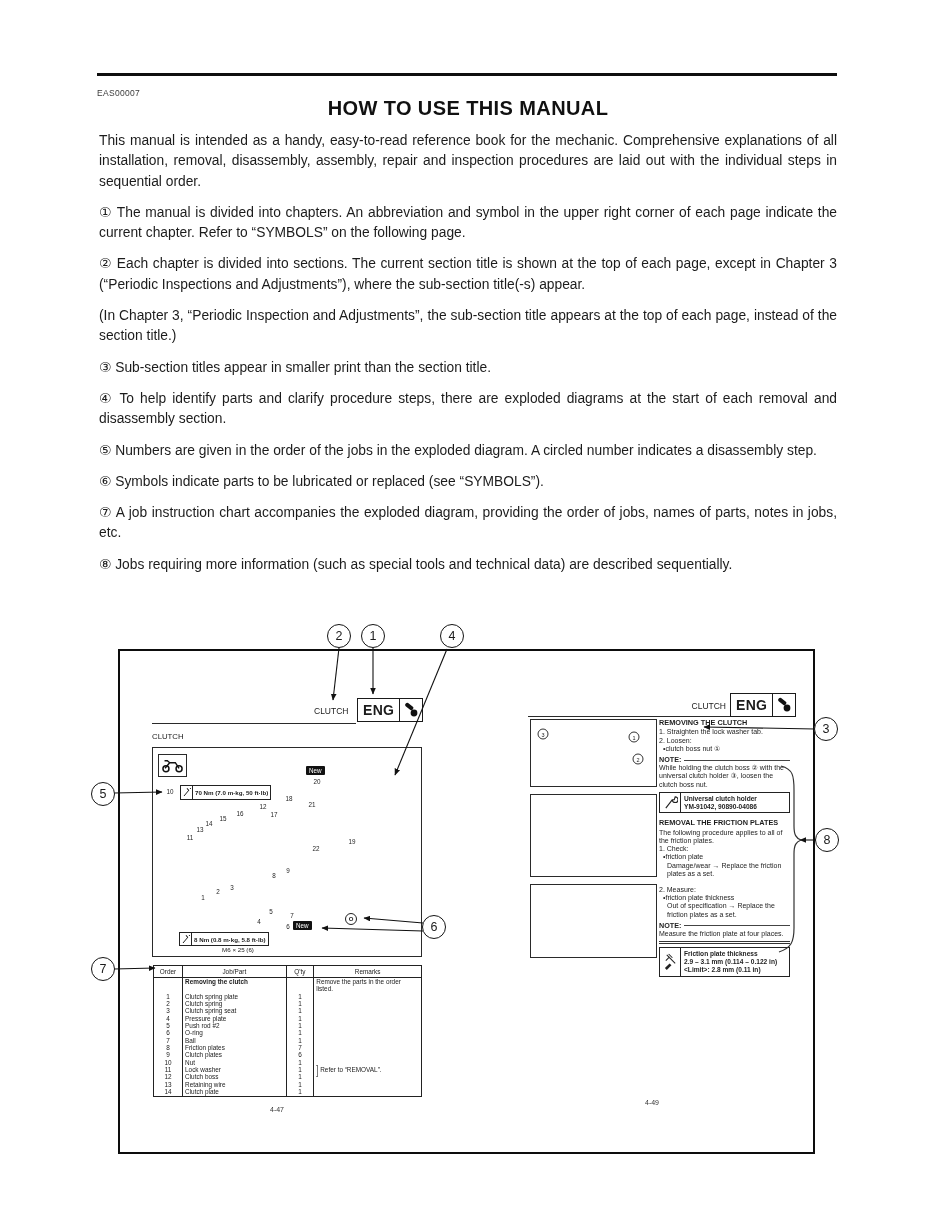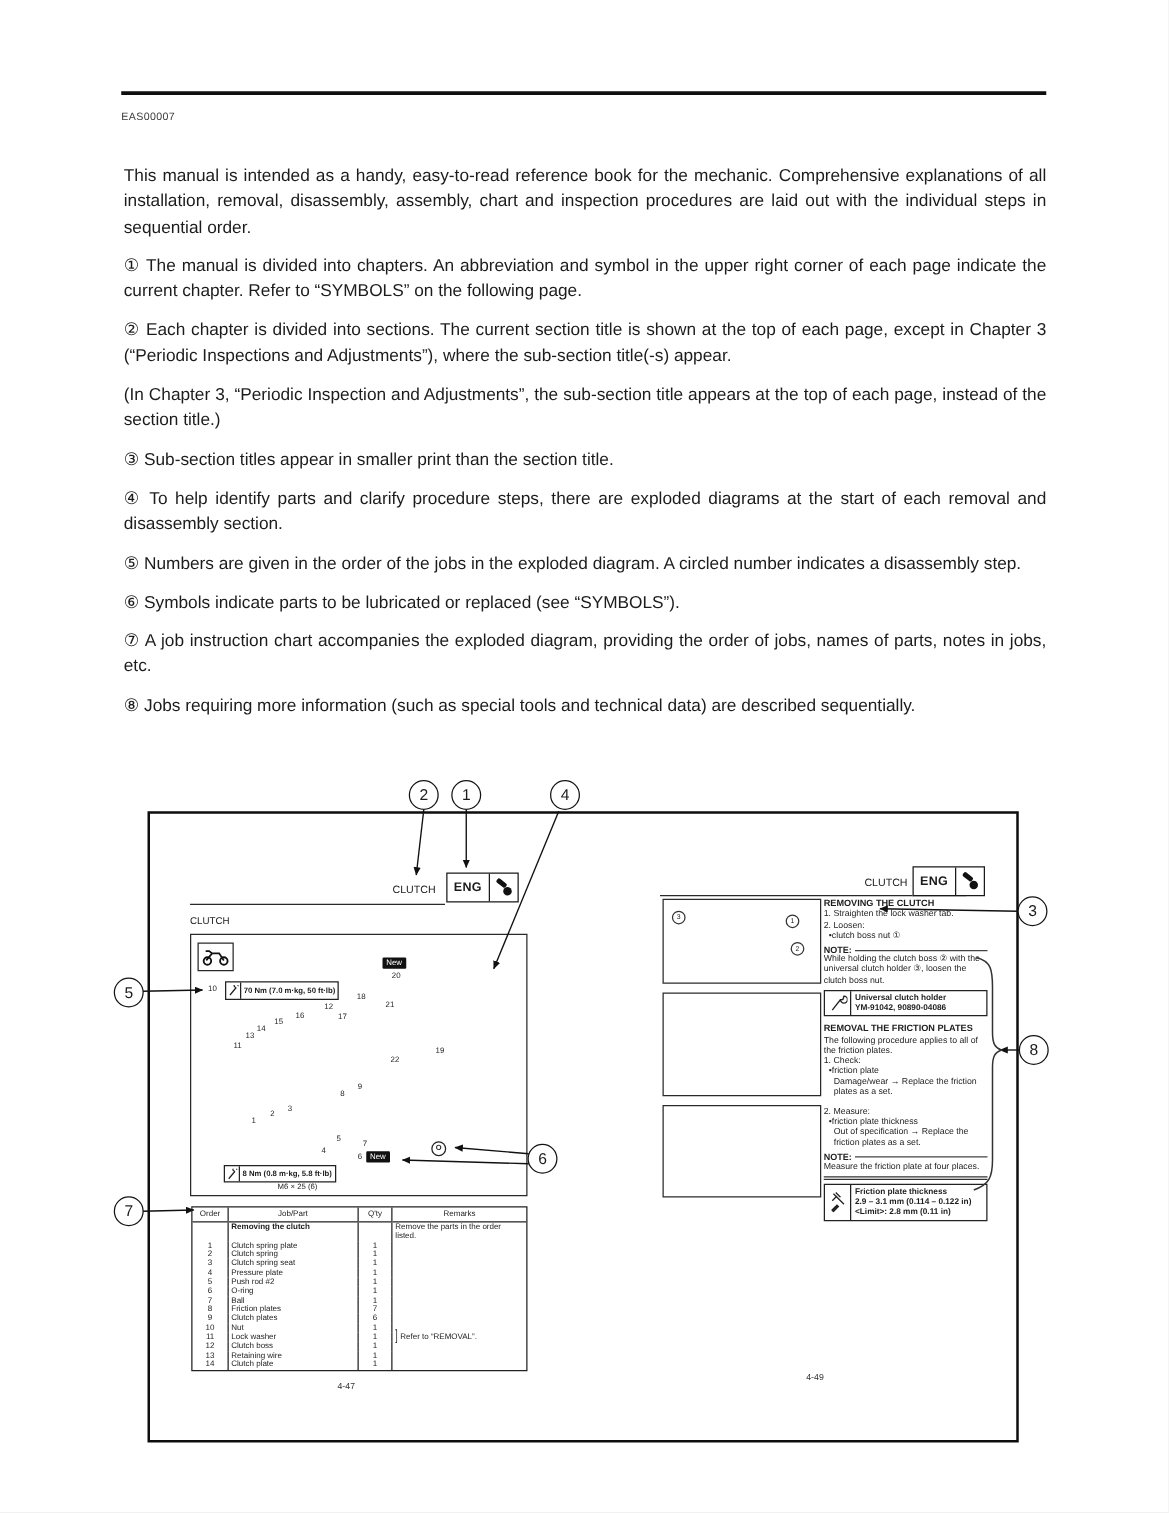--- a/index.html
+++ b/index.html
@@ -11,21 +11,21 @@
   .doccode{left:97px;top:88px;font-size:8.5px;color:#3a3a3a;letter-spacing:.3px;}
   .doctitle{left:99px;top:97px;width:738px;text-align:center;font-size:20px;font-weight:bold;letter-spacing:.4px;color:#111;}
   .body-copy{left:99px;top:131px;width:738px;font-size:13.8px;line-height:20.3px;text-align:justify;color:#1c1c1c;}
   .body-copy p{margin:0 0 11px 0;}
   
   .figframe{left:118px;top:649px;width:693px;height:501px;border:2px solid #0d0d0d;background:#fff;z-index:2;}
   .box{position:absolute;border:1px solid #2a2a2a;background:#fff;z-index:4;}
   .rule{position:absolute;background:#2a2a2a;height:1px;z-index:4;}
   .smallhdr{position:absolute;font-weight:normal;color:#1a1a1a;z-index:4;}
   .badge{position:absolute;display:flex;border:1.4px solid #1a1a1a;background:#fff;z-index:4;height:22px;}
-  .badge .bt{display:flex;align-items:center;justify-content:center;font-size:10px;font-weight:bold;padding:0 5px;letter-spacing:.3px;}
+  .badge .bt{display:flex;align-items:center;justify-content:center;font-size:14px;font-weight:bold;padding:0 5px;letter-spacing:.3px;}
   .badge .bi{display:flex;align-items:center;justify-content:center;width:22px;border-left:1.2px solid #1a1a1a;}
   .newtag{position:absolute;background:#111;color:#fff;font-size:6.3px;line-height:9px;padding:0 3px;z-index:5;border-radius:1px;}
   .ttag{position:absolute;display:flex;align-items:stretch;border:1px solid #222;background:#fff;z-index:5;}
   .ttag .ti{width:11px;border-right:1px solid #222;display:flex;align-items:center;justify-content:center;}
   .ttag .tt{font-size:6.2px;font-weight:bold;display:flex;align-items:center;padding:0 2px;white-space:nowrap;}
   .m6{position:absolute;font-size:6.2px;z-index:5;text-align:center;}
   .osym{position:absolute;width:10px;height:10px;border:1px solid #222;border-radius:50%;font-size:6px;display:flex;align-items:center;justify-content:center;z-index:5;background:#fff;font-weight:bold;}
   .pageno{position:absolute;font-size:7px;color:#333;z-index:4;}
   
   .jobtable{left:153px;top:965px;width:267px;border:1.2px solid #222;background:#fff;z-index:4;position:absolute;}
@@ -63,22 +63,23 @@
   #overlay{z-index:6;}
 </style>
 </head>
 <body>
 
 <div class="page">
 
   
   <div class="abs toprule"></div>
   <div class="abs doccode">EAS00007</div>
+  <div class="abs doctitle">HOW TO USE THIS MANUAL</div>
   <div class="abs body-copy">
-    <p>This manual is intended as a handy, easy-to-read reference book for the mechanic. Comprehensive explanations of all installation, removal, disassembly, assembly, chart and inspection procedures are laid out with the individual steps in sequential order.</p>
+    <p>This manual is intended as a handy, easy-to-read reference book for the mechanic. Comprehensive explanations of all installation, removal, disassembly, assembly, repair and inspection procedures are laid out with the individual steps in sequential order.</p>
     <span id="items"><p class="item">① The manual is divided into chapters. An abbreviation and symbol in the upper right corner of each page indicate the current chapter. Refer to “SYMBOLS” on the following page.</p><p class="item">② Each chapter is divided into sections. The current section title is shown at the top of each page, except in Chapter 3 (“Periodic Inspections and Adjustments”), where the sub-section title(-s) appear.</p><p class="item">(In Chapter 3, “Periodic Inspection and Adjustments”, the sub-section title appears at the top of each page, instead of the section title.)</p><p class="item">③ Sub-section titles appear in smaller print than the section title.</p><p class="item">④ To help identify parts and clarify procedure steps, there are exploded diagrams at the start of each removal and disassembly section.</p><p class="item">⑤ Numbers are given in the order of the jobs in the exploded diagram. A circled number indicates a disassembly step.</p><p class="item">⑥ Symbols indicate parts to be lubricated or replaced (see “SYMBOLS”).</p><p class="item">⑦ A job instruction chart accompanies the exploded diagram, providing the order of jobs, names of parts, notes in jobs, etc.</p><p class="item">⑧ Jobs requiring more information (such as special tools and technical data) are described sequentially.</p></span>
   </div>
 
   
   <div class="abs figframe"></div>
 
   
   <div class="rule" style="left:152px;top:723px;width:204px;"></div>
   <div class="smallhdr" style="left:314px;top:706px;font-size:8.5px;">CLUTCH</div>
   <div class="badge" style="left:357px;top:698px;">

